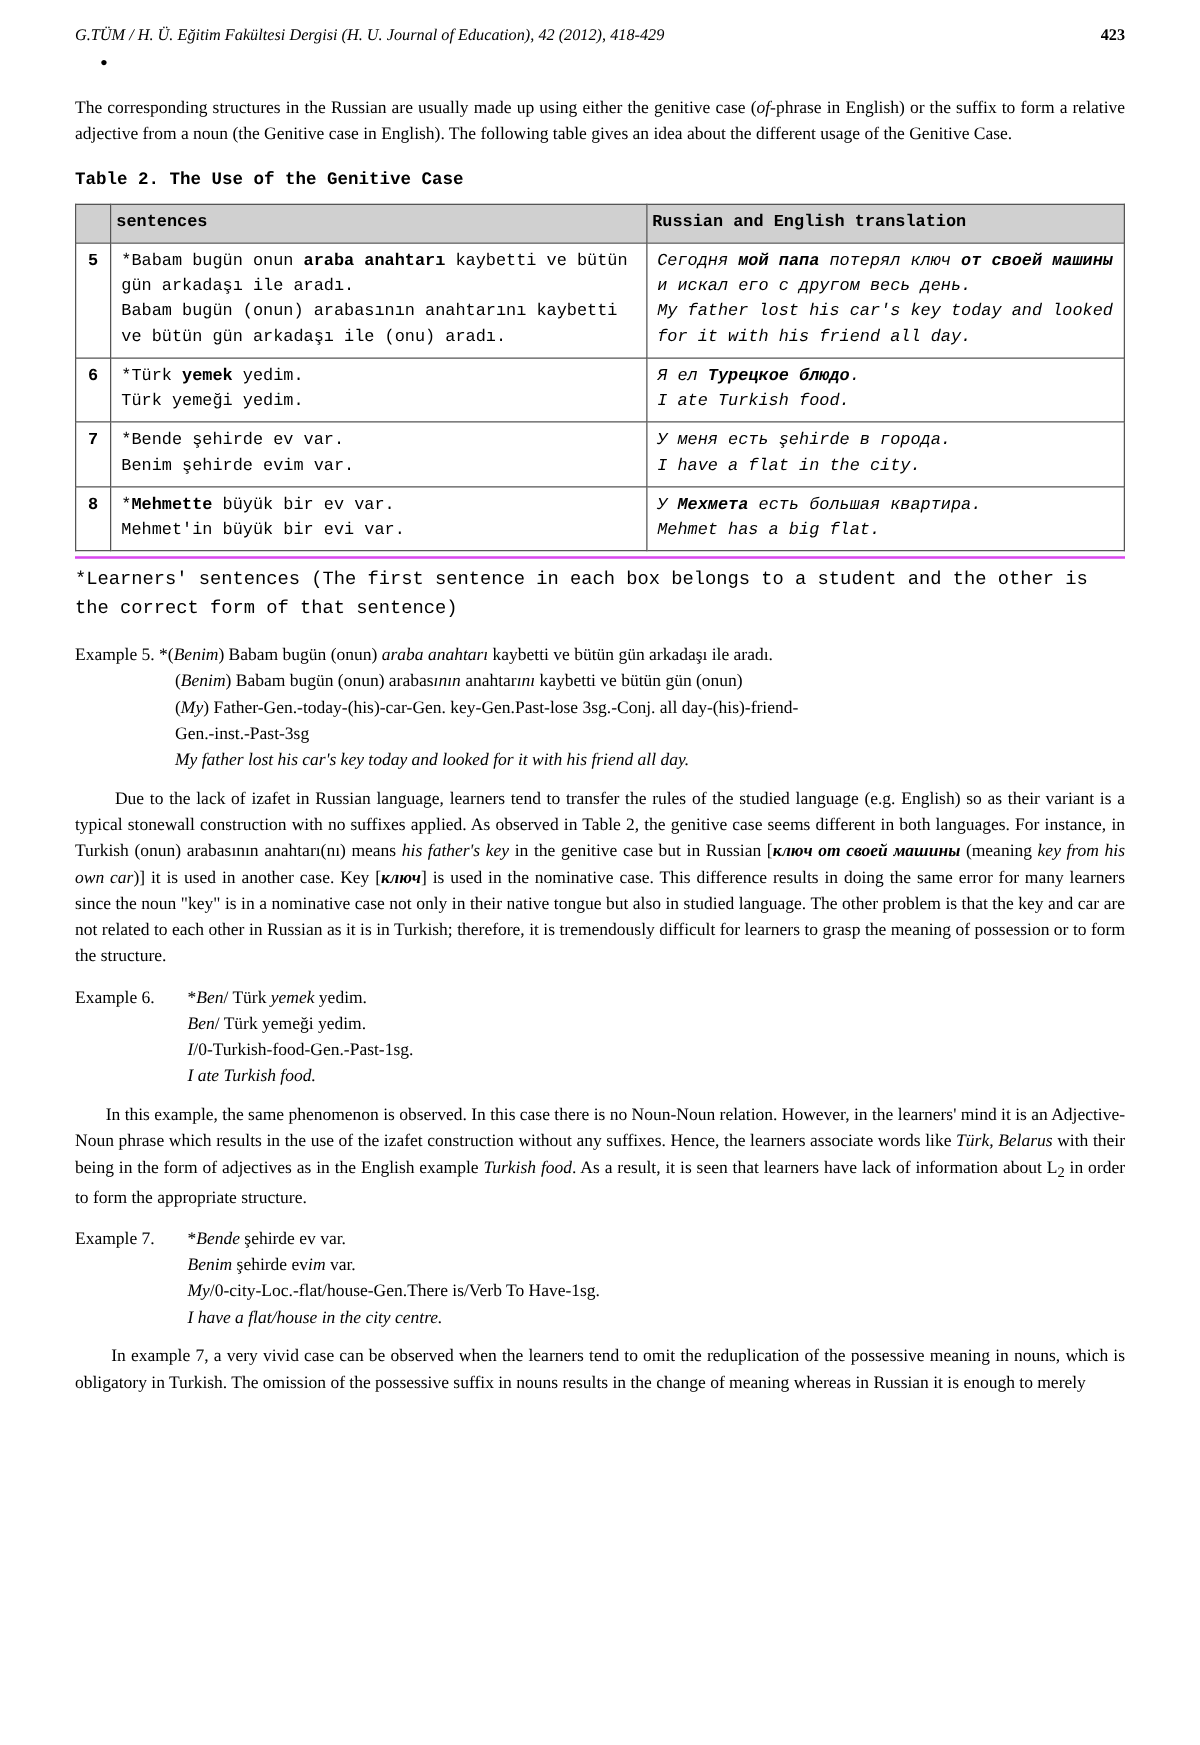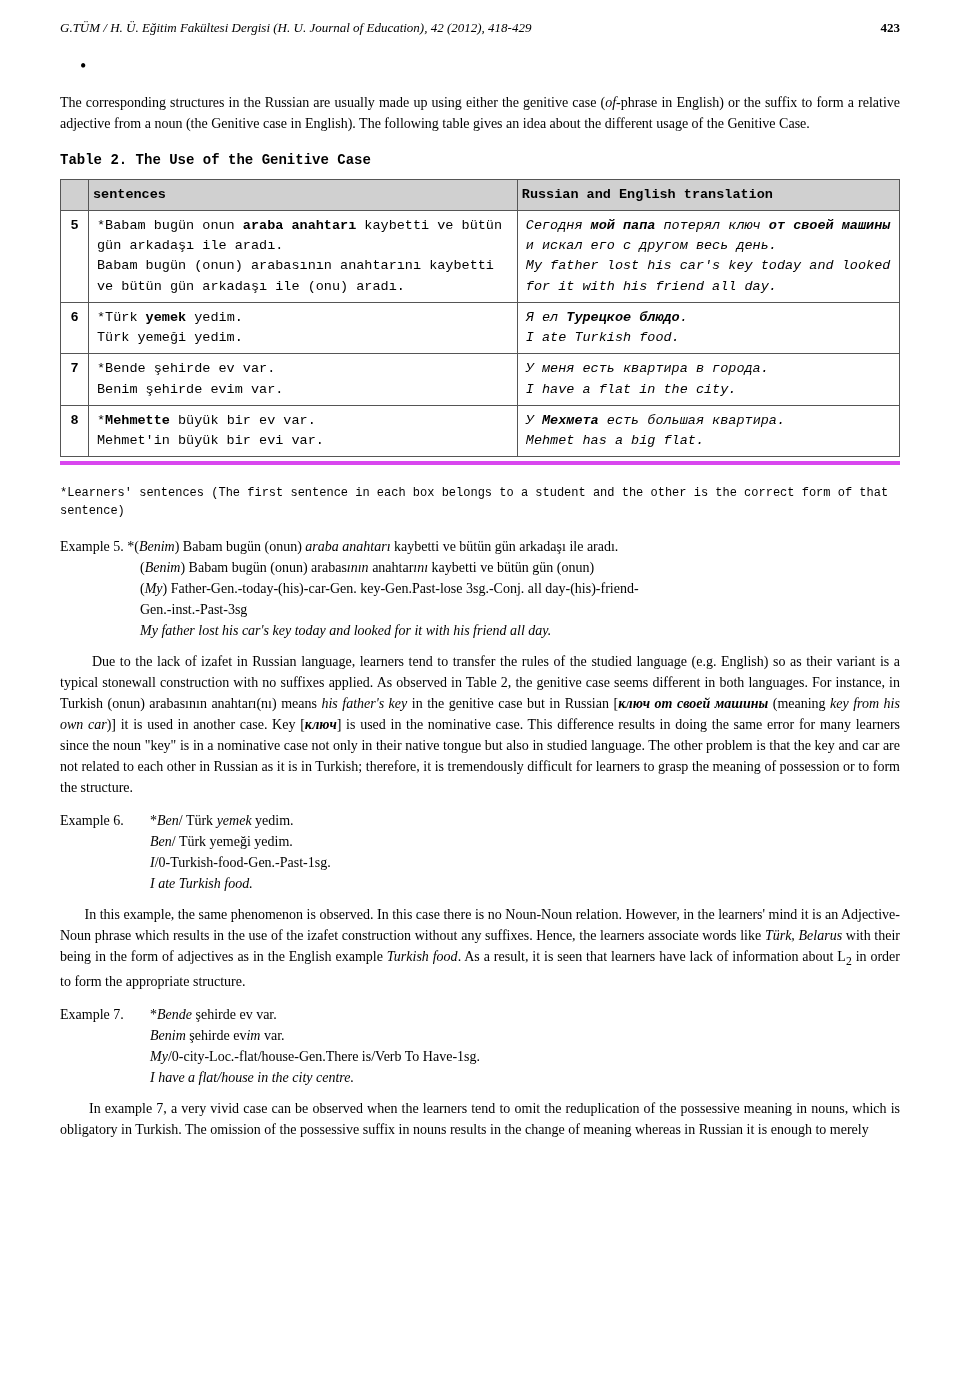--- a/index.html
+++ b/index.html
@@ -9,21 +9,21 @@
       background: #fff;
       color: #000;
       width: 960px;
       padding: 20px 60px 40px 60px;
     }
     .page-header {
       display: flex;
       justify-content: space-between;
       align-items: center;
       font-size: 13px;
-      margin-bottom: 20px;
+      margin-bottom: 4px;
       border-bottom: none;
     }
     .page-header-title {
       font-style: italic;
       font-size: 13px;
     }
     .page-number {
       font-size: 13px;
       font-weight: bold;
     }
@@ -74,23 +74,23 @@
       border: 1px solid #555;
       padding: 5px 8px;
       vertical-align: top;
     }
     table.genitive-table .row-num {
       font-weight: bold;
       width: 28px;
       text-align: center;
     }
     .footnote {
-      font-size: 12px;
-      border-top: 4px solid #d946ef;
-      padding-top: 19px;
+      font-size: 15px;
+      border-top: 2px solid #d946ef;
+      padding-top: 6px;
       margin-bottom: 14px;
     }
     .example-block {
       margin: 12px 0 10px 0;
     }
     .example-indent {
       margin-left: 80px;
     }
     .italic { font-style: italic; }
     .bold { font-weight: bold; }
@@ -153,21 +153,21 @@
           </td>
         </tr>
 
         <tr>
           <td class="row-num">7</td>
           <td>
             *Bende şehirde ev var.<br>
             Benim şehirde evim var.
           </td>
           <td>
-            <span class="russian-italic">У меня есть квартира в города.</span><br>
+            <span class="russian-italic">У меня есть şehirde в города.</span><br>
             <span class="italic">I have a flat in the city.</span>
           </td>
         </tr>
 
         <tr>
           <td class="row-num">8</td>
           <td>
             *<span class="bold">Mehmette</span> büyük bir ev var.<br>
             Mehmet'in büyük bir evi var.
           </td>

